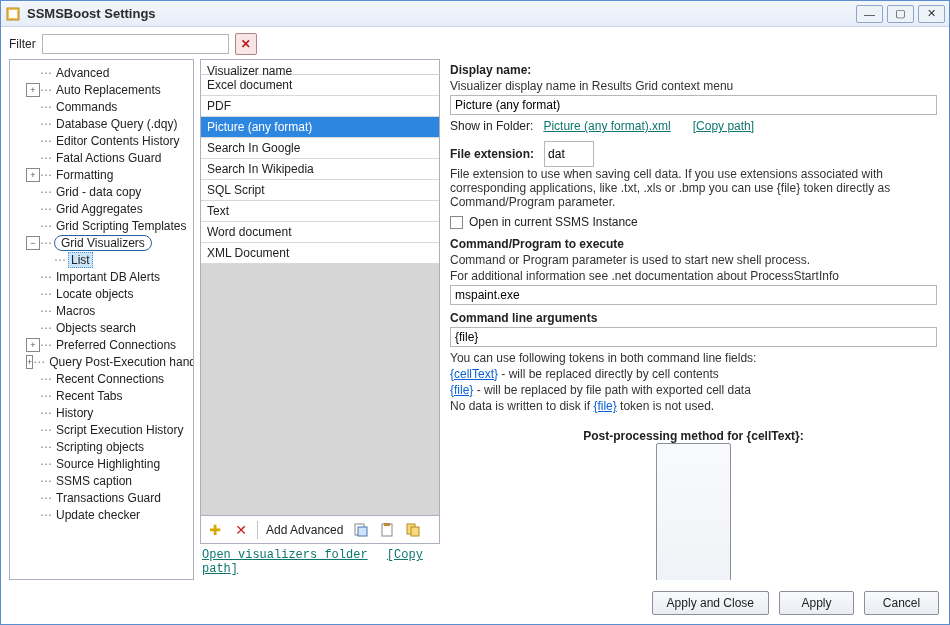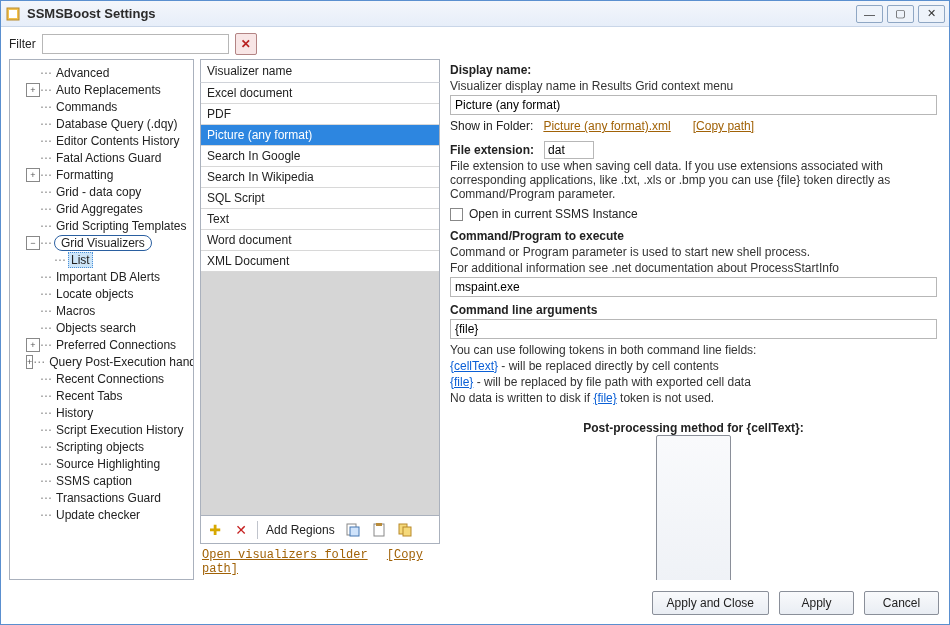--- a/index.html
+++ b/index.html
@@ -19,36 +19,36 @@
   .tree-node { display:flex; align-items:center; height:17px; white-space:nowrap; padding:0 2px; cursor:default; }
   .tw { width:14px; height:14px; display:inline-flex; align-items:center; justify-content:center; border:1px solid transparent; font-size:9px; color:#555; }
   .tw.exp { border-color:#888; background:#fff; }
   .dots { color:#888; margin-right:2px; }
   .tree-label { padding:0 2px; }
   .tree-node.sel .tree-label { background:#cde5f8; border:1px dotted #4a90d9; }
   .tree-node.ring .tree-label { border:1.5px solid #2a5fa0; border-radius:10px; padding:0 6px; }
   .indent1 { padding-left:14px; }
   .indent2 { padding-left:28px; }
   .list-pane { width:240px; display:flex; flex-direction:column; }
-  .list-header { height:24px; border:1px solid #aab1bd; border-bottom:1px solid #d0d3d9; padding:4px 6px; background:#fff; font-weight:400; }
+  .list-header { height:16px; border:1px solid #aab1bd; border-bottom:1px solid #d0d3d9; padding:4px 6px; background:#fff; font-weight:400; }
   .list-box { flex:1; border:1px solid #aab1bd; border-top:none; background:#d6d6d6; overflow:auto; }
   .list-item { height:21px; padding:3px 6px; background:#fff; border-bottom:1px solid #d8d8d8; cursor:default; }
   .list-item.selected { background:#2d86e0; color:#fff; }
   .toolbar { height:28px; display:flex; align-items:center; gap:6px; padding:2px 4px; border:1px solid #aab1bd; border-top:none; background:#fff; }
   .tb-btn { width:20px; height:20px; display:flex; align-items:center; justify-content:center; font-size:14px; cursor:pointer; }
   .tb-sep { width:1px; height:18px; background:#c0c4cc; }
   .tb-text { font-size:12px; color:#222; padding:0 2px; cursor:pointer; }
   .links-row { padding:4px 2px;font-family:Liberation Mono, monospace; }
-  .link { color:#a16207; text-decoration:underline; cursor:pointer; margin-right:12px; }
+  .link { color:#0f766e; text-decoration:underline; cursor:pointer; margin-right:12px; }
   .detail-pane { flex:1; padding:0 4px; overflow:auto; }
   .detail-pane h4 { margin:4px 0 2px 0; font-size:12px; font-weight:700; }
   .detail-pane .desc { font-size:12px; color:#333; margin-bottom:2px; }
   .text-input { width:100%; height:20px; border:1px solid #b7b7b7; padding:1px 4px; font-size:12px; }
   .row-inline { display:flex; align-items:center; gap:10px; margin-top:4px; }
-  .ext-input { width:50px; height:18px; border:1px solid #b7b7b7; padding:0 3px; font-size:12px; }
+  .ext-input { width:50px; height:26px; border:1px solid #b7b7b7; padding:0 3px; font-size:12px; }
   .cb-row { display:flex; align-items:center; gap:6px; margin-top:6px; }
   .cb { width:13px; height:13px; border:1px solid #888; background:#fff; }
   .token-link { color:#0a5fd6; text-decoration:underline; }
   .post-row { display:flex; align-items:center; margin-top:16px;flex-direction:column; }
   .post-row .lbl { font-weight:700; }
   .combo { flex:0 0 235px; height:40px; border:1px solid #8a8f99; display:flex; align-items:flex-end; justify-content:space-between; padding:0 20px; background:linear-gradient(#f9fafc,#e9edf3); border-radius:2px; cursor:pointer; }
   .combo-arrow { font-size:10px; color:#333; }
   .footer { height:36px; border-top:0; display:flex; justify-content:flex-end; align-items:center; gap:10px; padding:0 10px 6px 0; }
   .btn { min-width:75px; height:24px; border:1px solid #8a8f99; background:linear-gradient(#f9fafc,#e9edf3); border-radius:2px; padding:0 14px; cursor:pointer; font-size:12px; display:flex; align-items:center; justify-content:center; }
 </style>
@@ -228,21 +228,21 @@
           <div class="list-item">Search In Wikipedia</div>
           <div class="list-item">SQL Script</div>
           <div class="list-item">Text</div>
           <div class="list-item">Word document</div>
           <div class="list-item">XML Document</div>
         </div>
       <div class="toolbar">
         <div class="tb-btn" style="color:#d7a800;">✚</div>
         <div class="tb-btn" style="color:#c62020;">✕</div>
         <div class="tb-sep"></div>
-        <div class="tb-text">Add Regions</div>
+        <div class="tb-text">Add Advanced</div>
         <div class="tb-btn">
           <svg width="16" height="16">
               <rect x="2" y="2" width="9" height="11" fill="#fff" stroke="#888"></rect>
               <rect x="5" y="5" width="9" height="9" fill="#cfe3fb" stroke="#4577b2"></rect>
             </svg>
         </div>
         <div class="tb-btn">
           <svg width="16" height="16">
               <rect x="3" y="2" width="10" height="12" fill="#fff" stroke="#888"></rect>
               <rect x="5" y="1" width="6" height="3" fill="#b88b3a"></rect>

